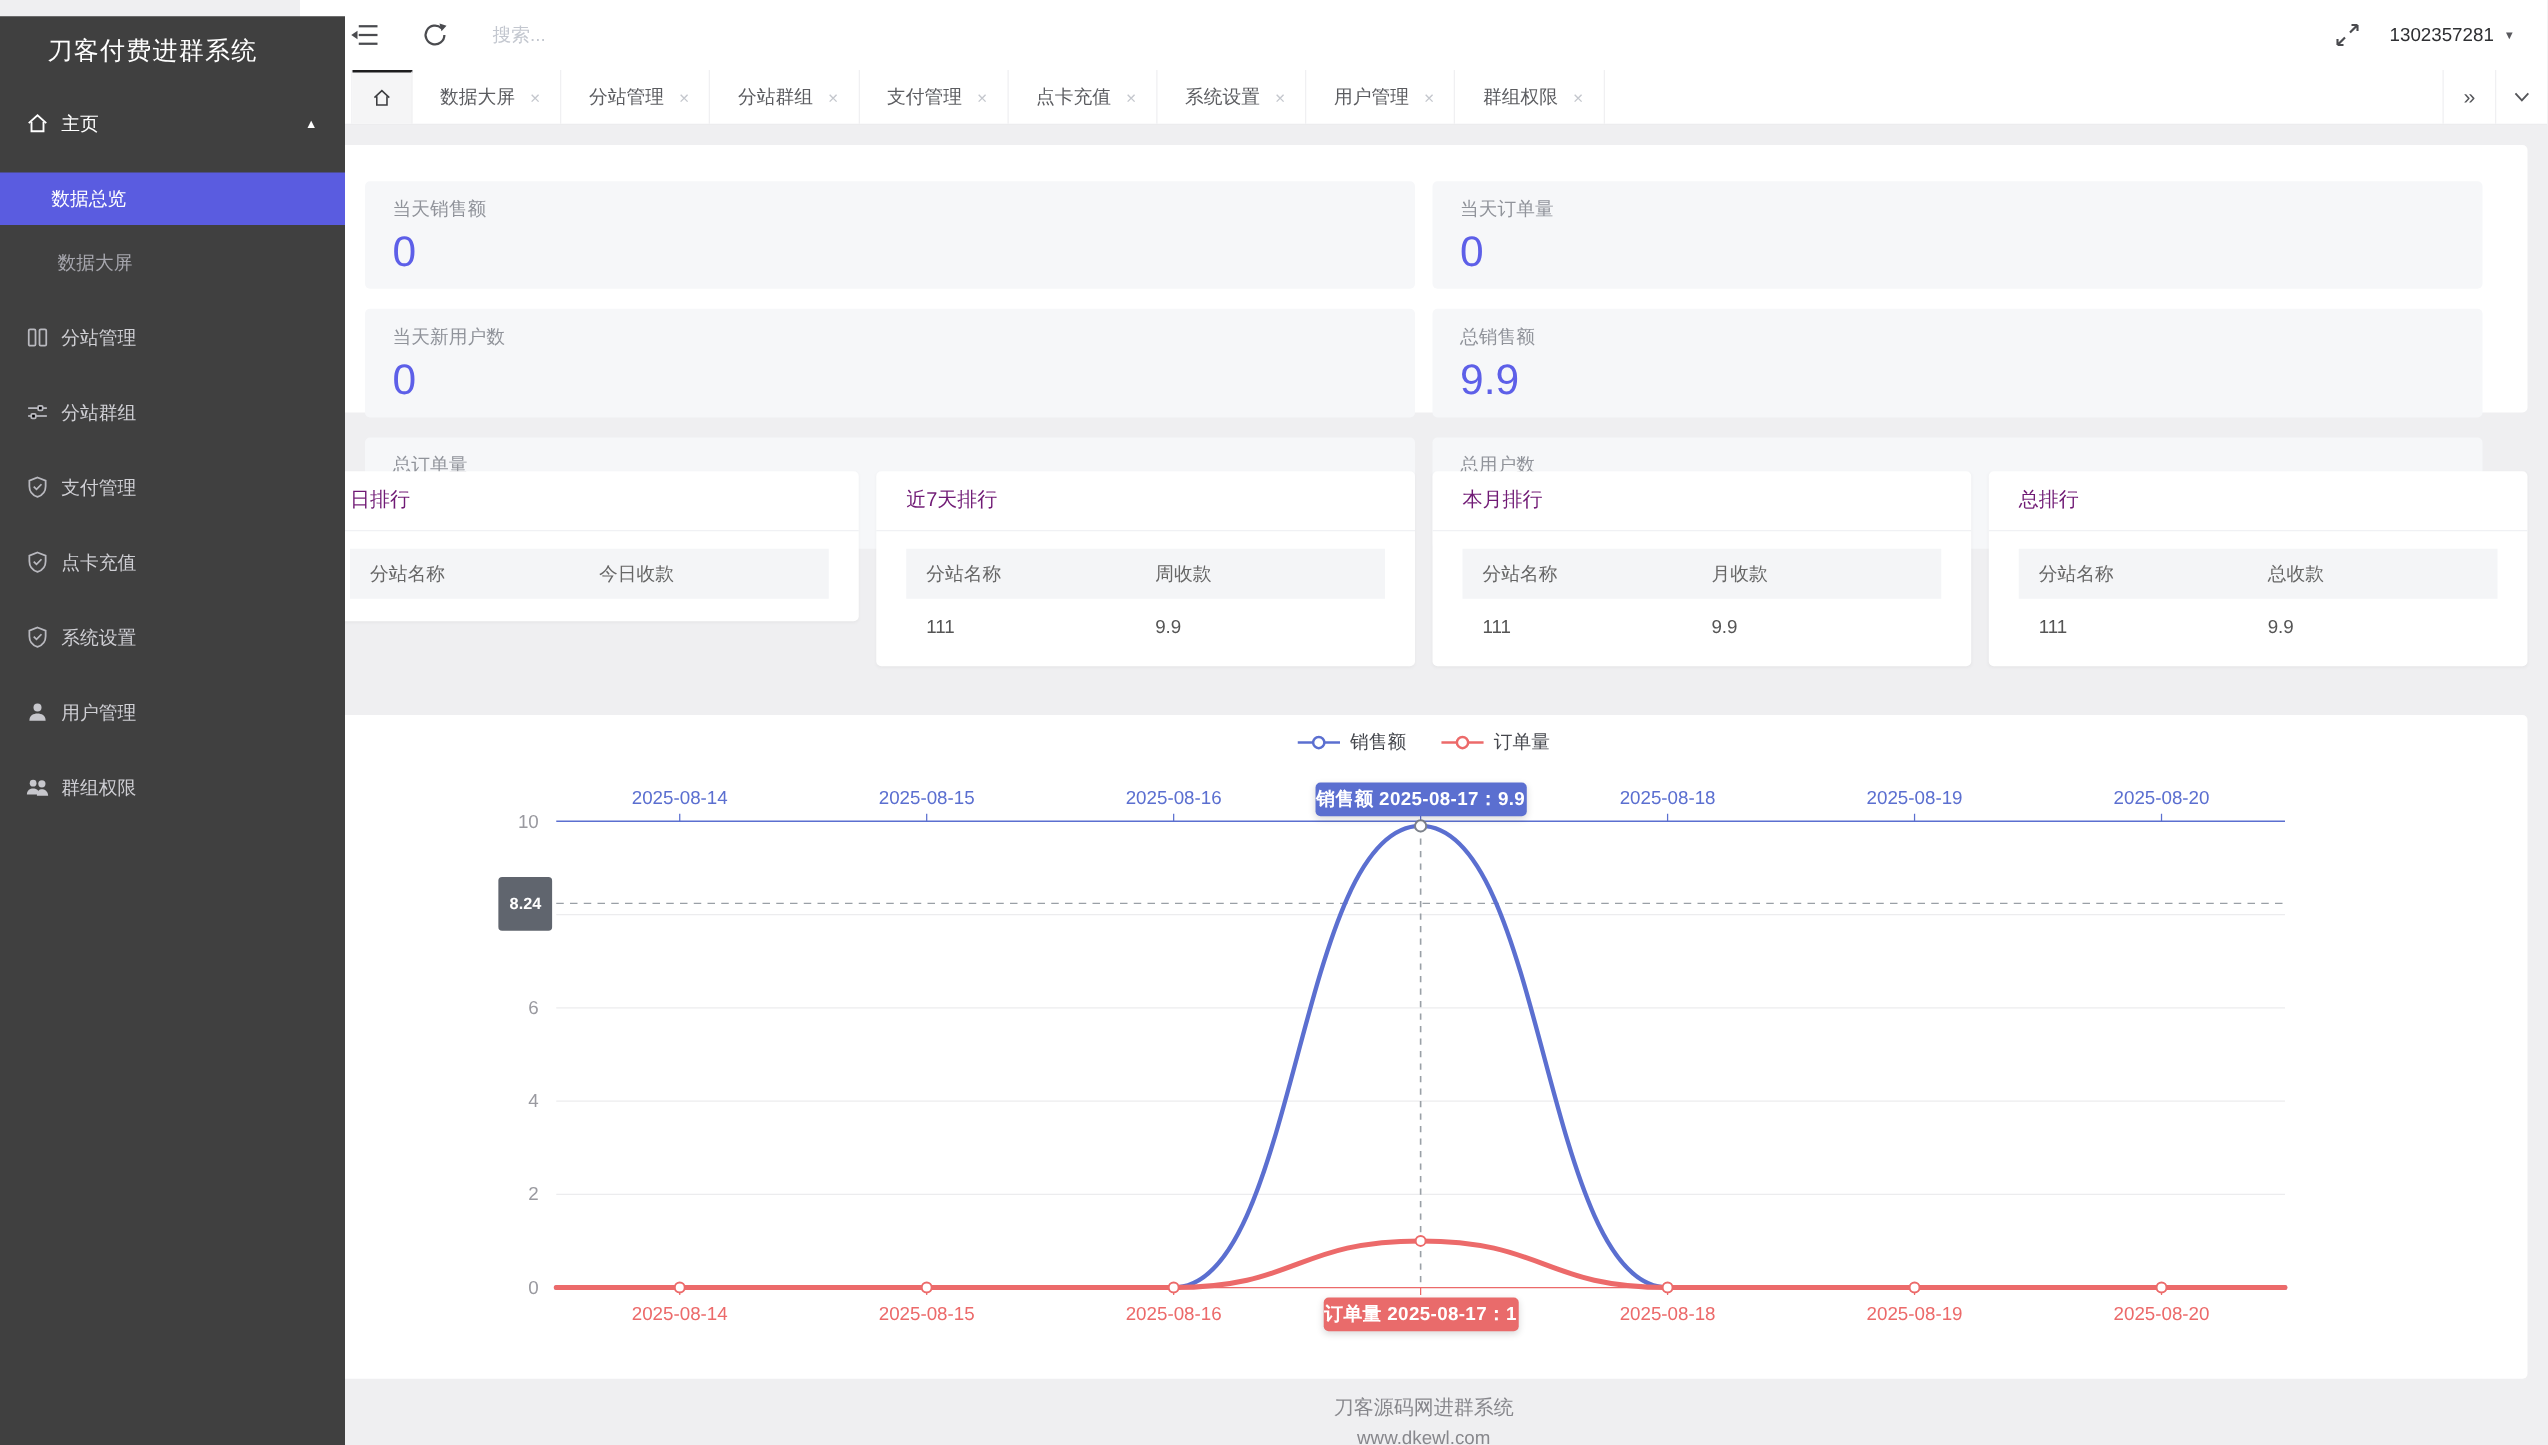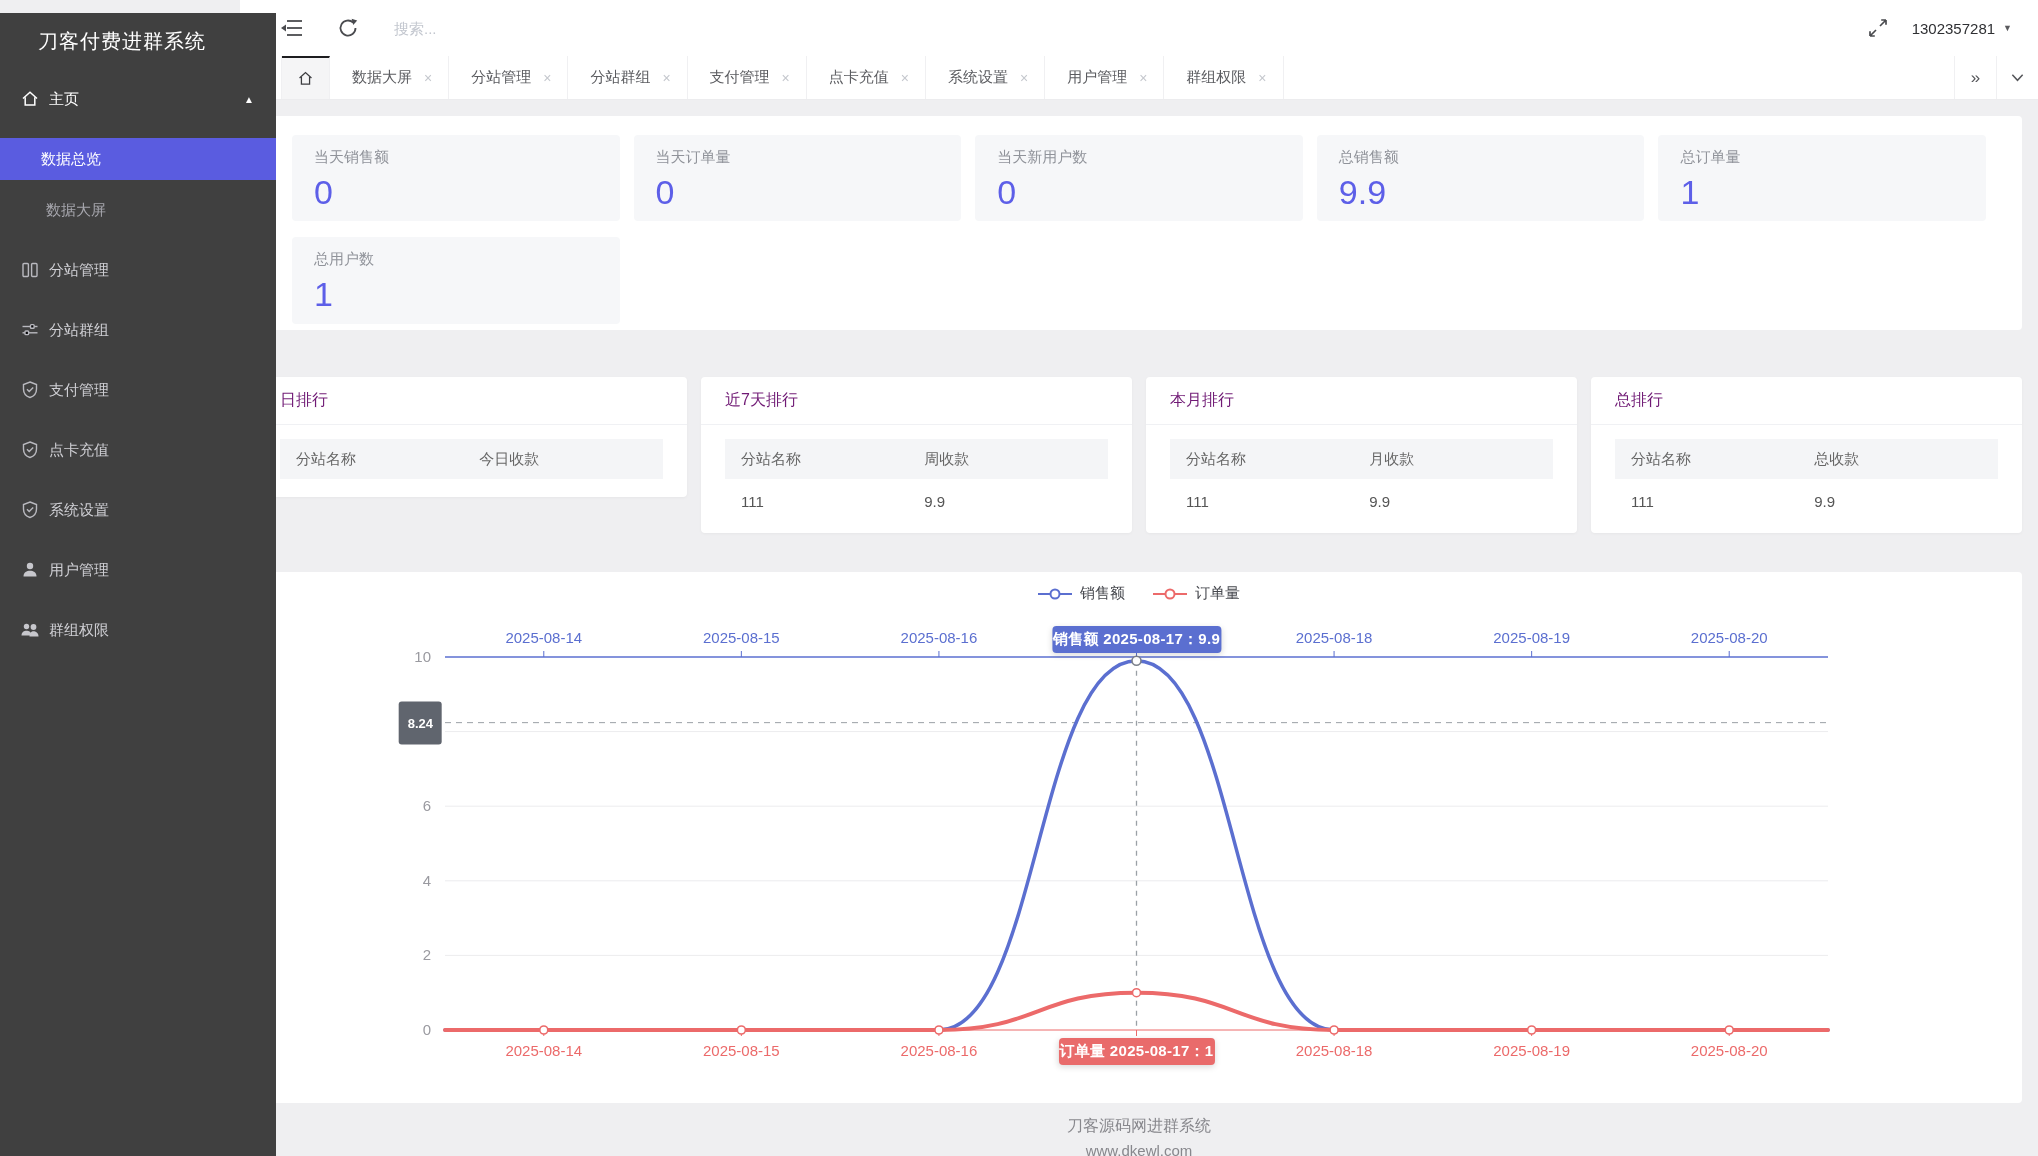--- a/index.html
+++ b/index.html
@@ -63,23 +63,23 @@
   .tab-item {
     padding:0 16px 0 22px; display:flex; align-items:center; gap:12px;
     border-right:1px solid #f0f0f2; font-size:15px; color:#5b5c60; cursor:pointer; white-space:nowrap;
   }
   .tab-close { color:#c4c7cd; font-size:14px; cursor:pointer; }
   .tab-spacer { flex:1; }
   
   .content { flex:1; padding:16px 16px 0 16px; overflow:hidden; }
   
   .stats-panel {
-    background:#fff; border-radius:4px; height:214px; padding:19px 36px 6px 36px;
+    background:#fff; border-radius:4px; height:214px; padding:29px 36px 6px 36px;
     margin-bottom:47px;
-    display:grid; grid-template-columns:repeat(5,1fr); grid-template-rows:86px 87px;
+    display:grid; grid-template-columns:repeat(2,1fr); grid-template-rows:86px 87px;
     column-gap:14px; row-gap:16px;
   }
   .stat-card { background:#f6f7f9; border-radius:4px; padding:13px 22px; }
   .stat-label { font-size:15px; color:#90939a; margin-bottom:7px; }
   .stat-value { font-size:34px; color:#5d5fe8; line-height:1.1; }
   
   .rank-grid {
     display:grid; grid-template-columns:repeat(4,1fr); gap:14px;
     margin-bottom:39px; align-items:start;
   }

